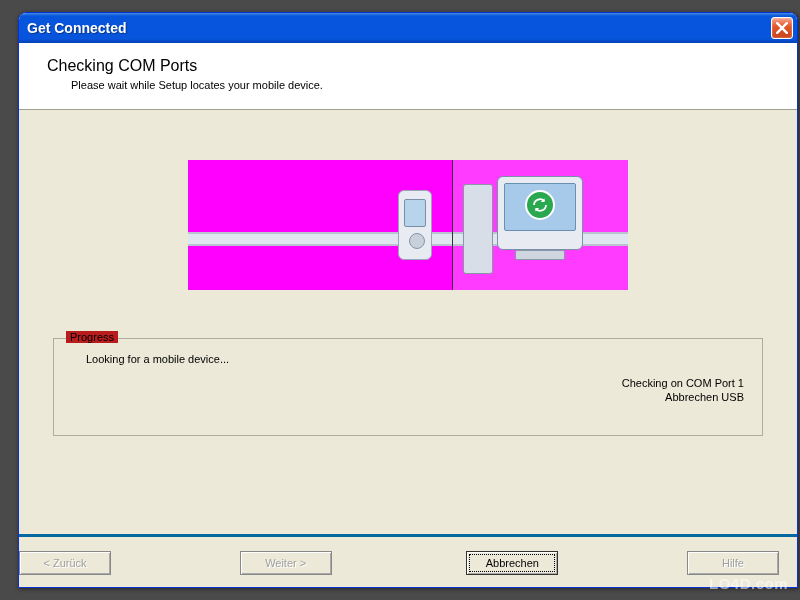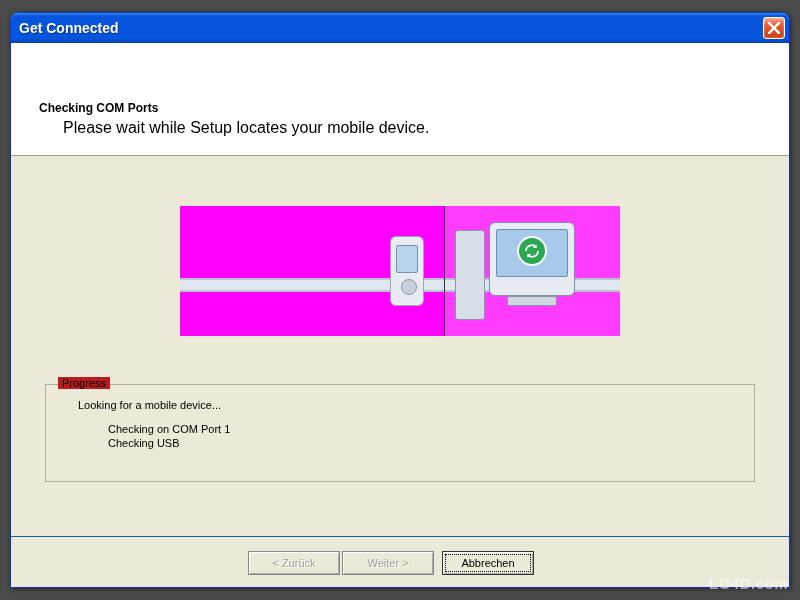--- a/index.html
+++ b/index.html
@@ -8,21 +8,21 @@
       font-size: 11px;
       background: #4a4a4a;
       width: 800px;
       height: 600px;
       position: relative;
       overflow: hidden;
     }
     .window {
       position: absolute;
       top: 12px;
-      left: 10px;
+      left: 18px;
       width: 780px;
       height: 576px;
       background: #ece9d8;
       border: 1px solid #0831d9;
       border-radius: 8px 8px 0 0;
       overflow: hidden;
       box-shadow: 1px 1px 4px rgba(0,0,0,0.5);
     }
     .titlebar {
       height: 30px;
@@ -51,28 +51,27 @@
       cursor: pointer;
       box-shadow: inset 0 0 2px rgba(255,255,255,0.6);
     }
     .close-btn svg { width: 12px; height: 12px; }
     .header-panel {
       background: #ffffff;
       padding: 14px 20px 18px 28px;
       border-bottom: 1px solid #a0a090;
     }
     .header-title {
-      font-weight: bold;
-      font-size: 12px;
+      font-weight: normal;
+      font-size: 16px;
       color: #000;
       margin-bottom: 4px;
-      margin-top: 44px;
     }
     .header-subtitle {
-      font-size: 16px;
+      font-size: 11px;
       color: #000;
       padding-left: 24px;
     }
     .content-area {
       padding: 10px 32px 10px 32px;
     }
     .banner {
       width: 440px;
       height: 130px;
       margin: 40px auto 48px auto;
@@ -198,30 +197,31 @@
       padding: 0 4px;
       font-size: 11px;
     }
     .progress-line1 {
       padding-left: 14px;
       margin-bottom: 12px;
     }
     .progress-line2, .progress-line3 {
       padding-left: 44px;
       margin-bottom: 2px;
+      text-align: right;
     }
     .button-row {
       position: absolute;
       bottom: 12px;
       left: 0;
       right: 0;
-      border-top: 1px solid #0369a1;
+      border-top: 3px solid #0369a1;
       padding: 14px 18px 0 0;
       display: flex;
-      justify-content: center;
+      justify-content: space-between;
       gap: 2px;
     }
     .btn {
       min-width: 92px;
       height: 24px;
       background: #ece9d8;
       border: 1px solid #888;
       box-shadow: inset 1px 1px 0 #fff, inset -1px -1px 0 #aaa;
       font-family: Tahoma, sans-serif;
       font-size: 11px;
@@ -290,26 +290,27 @@
             <path d="M6 21 L6 16 L11 16 Z" fill="#fff"></path>
           </svg>
         </div>
       </div>
     </div>
 
     <div class="progress-fieldset">
       <div class="progress-legend">Progress</div>
       <div class="progress-line1">Looking for a mobile device...</div>
       <div class="progress-line2">Checking on COM Port 1</div>
-      <div class="progress-line3">Checking USB</div>
+      <div class="progress-line3">Abbrechen USB</div>
     </div>
 
   </div>
 
   <div class="button-row">
     <button class="btn disabled" disabled="">&lt; Zurück</button>
     <button class="btn disabled" disabled="">Weiter &gt;</button>
     <button class="btn focused">Abbrechen</button>
+    <button class="btn disabled" disabled="">Hilfe</button>
   </div>
 
 </div>
 
 <div class="watermark">LO4D.com</div>
 
 </body></html>

